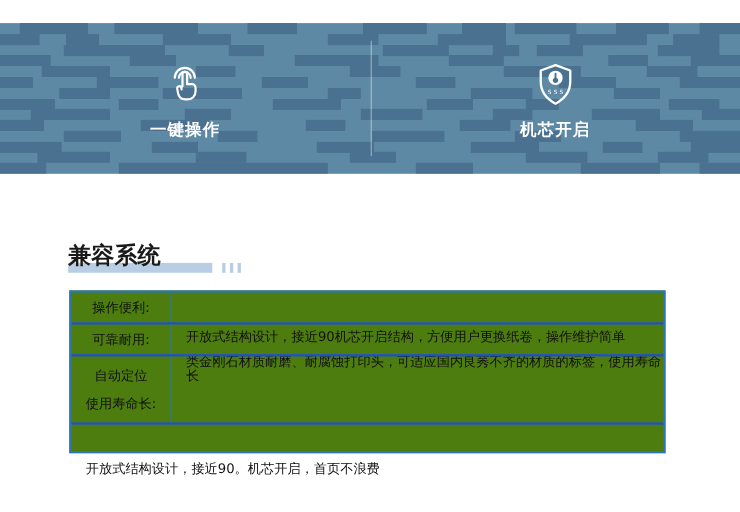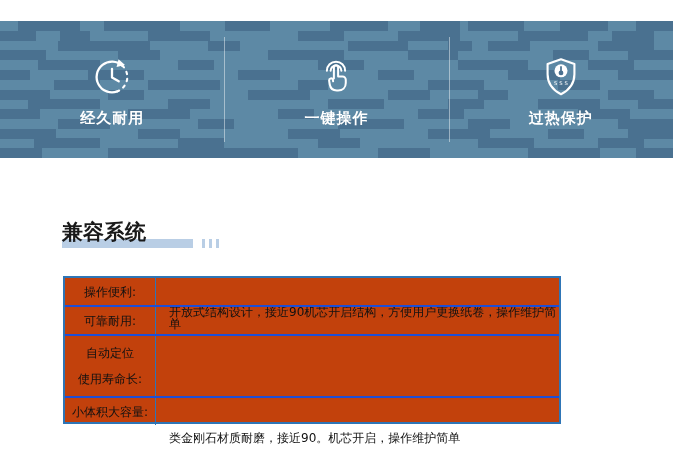--- a/index.html
+++ b/index.html
@@ -19,23 +19,23 @@
            line-height:1;text-shadow:0 0 1px rgba(0,0,0,0.08);}
 
   
   .accent-bar{position:absolute;left:62px;top:239px;width:131px;height:9px;background:#b9cee5;}
   .accent-ticks{position:absolute;left:202px;top:239px;height:9px;display:flex;gap:4px;}
   .accent-ticks span{display:block;width:3px;height:9px;background:#b9cee5;}
   .section-title{position:absolute;left:62px;top:219px;font-size:21px;font-weight:700;
            color:#1a1a1a;line-height:1.25;z-index:2;}
 
   
-  .ptable{position:absolute;left:63px;top:276px;width:498px;height:148px;
+  .ptable{position:absolute;left:63px;top:264px;width:542px;height:148px;
           border:2px solid #2e75b6;box-sizing:border-box;display:flex;flex-direction:column;
-          background:#c2410c;}
+          background:#4d7c0f;}
   .trow{display:flex;flex:0 0 auto;}
   .trow + .trow{border-top:2px solid #1d4ed8;}
   .trow.h1{height:27px;}
   .trow.h2{height:60px;}
   .tlabel{width:90px;flex:0 0 90px;border-right:1px solid #2e75b6;display:flex;
           flex-direction:column;align-items:center;justify-content:center;gap:14px;
           font-size:12px;color:#111;text-align:center;line-height:1;}
   .tbody{flex:1 1 auto;display:flex;flex-direction:column;justify-content:center;gap:14px;
           padding-left:13px;font-size:12px;color:#111;line-height:1;margin-top:40px;}
 </style>
@@ -124,29 +124,20 @@
         <rect x="598" y="117" width="46" height="10" fill="#4a7190"></rect>
         <rect x="0" y="127" width="42" height="10" fill="#4a7190"></rect>
         <rect x="108" y="127" width="190" height="10" fill="#4a7190"></rect>
         <rect x="378" y="127" width="52" height="10" fill="#4a7190"></rect>
         <rect x="528" y="127" width="72" height="10" fill="#4a7190"></rect>
         <rect x="636" y="127" width="37" height="10" fill="#4a7190"></rect>
       </svg>
 
     <div class="features">
 
-      <div class="feature">
-        <svg class="ficon" viewBox="0 0 48 48" fill="none" stroke="#fff" stroke-width="2.4" stroke-linecap="round" stroke-linejoin="round">
-          <path d="M34.9 12.3 A16 16 0 1 0 29.5 39"></path>
-          <path d="M34.9 12.3 A16 16 0 0 1 29.5 39" stroke-dasharray="2.5 5" stroke-width="2.2"></path>
-          <path d="M30.8 5.6 L37.6 11.6 L28.8 13.6 Z" fill="#fff" stroke="none"></path>
-          <path d="M24 15.5 V24.5 L31 28.5"></path>
-        </svg>
-        <div class="flabel">经久耐用</div>
-      </div>
 
 
       <div class="feature">
         <svg class="ficon" viewBox="0 0 48 48" fill="none" stroke="#fff" stroke-width="2.1" stroke-linecap="round" stroke-linejoin="round">
           <path d="M14.5 17.5 a9.5 9.5 0 0 1 19 0"></path>
           <path d="M18.4 17.5 a5.6 5.6 0 0 1 11.2 0"></path>
           <path d="M21.8 25.5 V14 a2.2 2.2 0 0 1 4.4 0 v9.5 h4.6 a3.4 3.4 0 0 1 3.4 3.4 v3.3 c0 4.8 -3.4 7.8 -8 7.8 h-1.4 c-4 0 -6.7 -2.4 -7.3 -6.2 l-0.7 -4.3 a2 2 0 0 1 3.9 -0.7 l0.3 1.7"></path>
         </svg>
         <div class="flabel">一键操作</div>
       </div>
@@ -154,21 +145,21 @@
       <div class="feature">
         <svg class="ficon" viewBox="0 0 48 48" fill="none" stroke="#fff" stroke-width="2.2" stroke-linecap="round" stroke-linejoin="round">
           <path d="M24 5.5 L38 10.5 V21 c0 10.5 -5.5 16.5 -14 21 C15.5 37.5 10 31.5 10 21 V10.5 Z"></path>
           <circle cx="24" cy="17.5" r="6.8" fill="#fff" stroke="none"></circle>
           <rect x="23.1" y="12.6" width="1.8" height="6.2" rx="0.9" fill="#4a7190" stroke="none"></rect>
           <circle cx="24" cy="19.8" r="2.5" fill="#4a7190" stroke="none"></circle>
           <text x="18.5" y="32.5" font-size="5.5" fill="#fff" stroke="none" text-anchor="middle" font-family="DejaVu Sans, sans-serif">S</text>
           <text x="24" y="32.5" font-size="5.5" fill="#fff" stroke="none" text-anchor="middle" font-family="DejaVu Sans, sans-serif">S</text>
           <text x="29.5" y="32.5" font-size="5.5" fill="#fff" stroke="none" text-anchor="middle" font-family="DejaVu Sans, sans-serif">S</text>
         </svg>
-        <div class="flabel">过热保护</div>
+        <div class="flabel">机芯开启</div>
       </div>
 
     </div>
   </div>
 
   <div class="accent-bar"></div>
   <div class="accent-ticks">
     <span></span>
     <span></span>
     <span></span>
@@ -183,32 +174,32 @@
       </div>
       <div class="tbody">
         <span>开放式结构设计，接近90机芯开启结构，方便用户更换纸卷，操作维护简单</span>
       </div>
     </div>
 
     <div class="trow h1">
       <div class="tlabel">
         <span>可靠耐用:</span>
       </div>
+      <div class="tbody">
+        <span>类金刚石材质耐磨、耐腐蚀打印头，可适应国内良莠不齐的材质的标签，使用寿命长</span>
+      </div>
     </div>
 
     <div class="trow h2">
       <div class="tlabel">
         <span>自动定位</span>
         <span>使用寿命长:</span>
       </div>
     </div>
 
     <div class="trow h1">
-      <div class="tlabel">
-        <span>小体积大容量:</span>
-      </div>
       <div class="tbody">
-        <span>类金刚石材质耐磨，接近90。机芯开启，操作维护简单</span>
+        <span>开放式结构设计，接近90。机芯开启，首页不浪费</span>
       </div>
     </div>
 
   </div>
 </div>
 
 </body></html>

